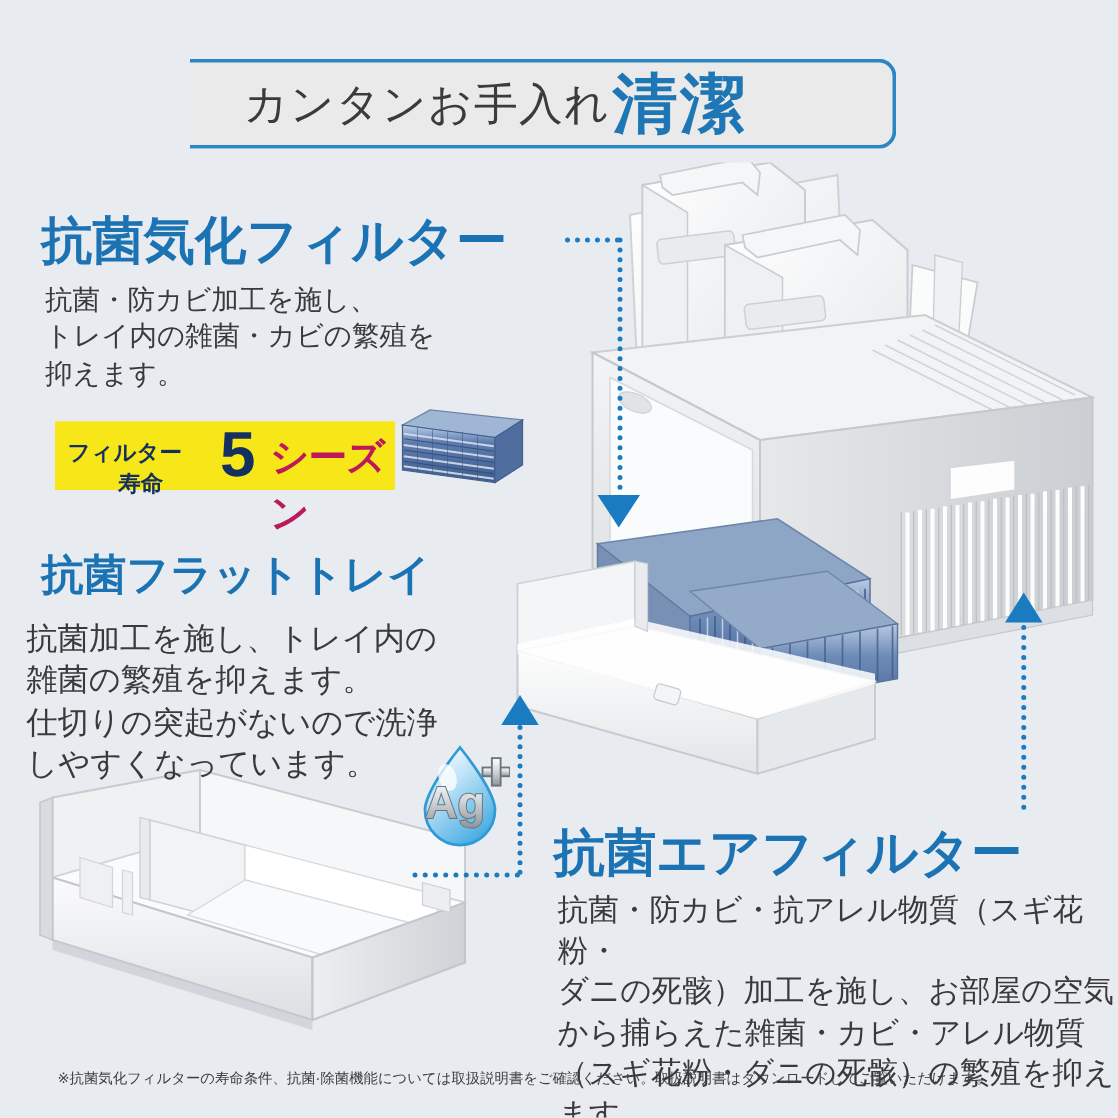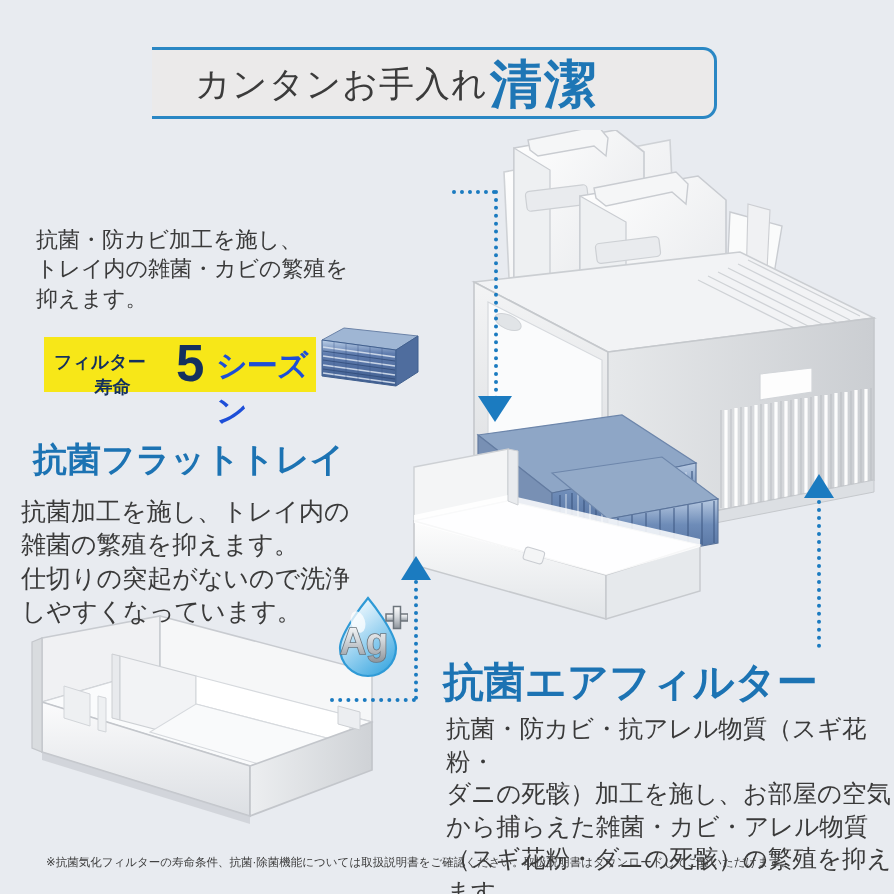--- a/index.html
+++ b/index.html
@@ -74,21 +74,21 @@
     text-align:right;
   }
   .yb-small .l1{display:block;text-align:left;padding-left:2px;margin-top:11px;}
   .yb-small .l2{display:block;text-align:center;padding-right:4px;font-family:Liberation Serif, serif;}
   .yb-five{
     position:absolute;left:132px;top:-2px;
     color:#14305e;font-weight:bold;font-size:51px;line-height:58px;
   }
   .yb-season{
     position:absolute;left:172px;top:6px;
-    color:#1d4ed8;font-weight:bold;font-size:31px;line-height:45px;
+    color:#be185d;font-weight:bold;font-size:31px;line-height:45px;
     letter-spacing:-1px;
   }
 
   
   .filtblock{position:absolute;left:310px;top:326px;width:110px;height:74px;}
 
   
   .footnote{
     position:absolute;left:46px;top:855px;width:830px;
     font-size:11.5px;color:#3c3c3c;white-space:nowrap;
@@ -368,20 +368,21 @@
         <line x1="60" y1="20" x2="60" y2="56"></line>
         <line x1="72" y1="22" x2="72" y2="58"></line>
       </g>
     </svg>
   </div>
 
   <div class="header-bar"></div>
   <div class="header-sub">カンタンお手入れ</div>
   <div class="header-main">清潔</div>
 
+  <div class="sec-h" id="h-kika">抗菌気化フィルター</div>
   <div class="sec-b" id="b-kika">抗菌・防カビ加工を施し、
 トレイ内の雑菌・カビの繁殖を
 抑えます。</div>
 
   <div class="dotline-h" style="left:452px;top:190px;width:44px;"></div>
   <div class="dotline-v" style="left:494px;top:190px;height:210px;"></div>
   <div class="arr-down" style="left:478px;top:396px;"></div>
 
   <div class="yellow-badge">
     <div class="yb-small">

